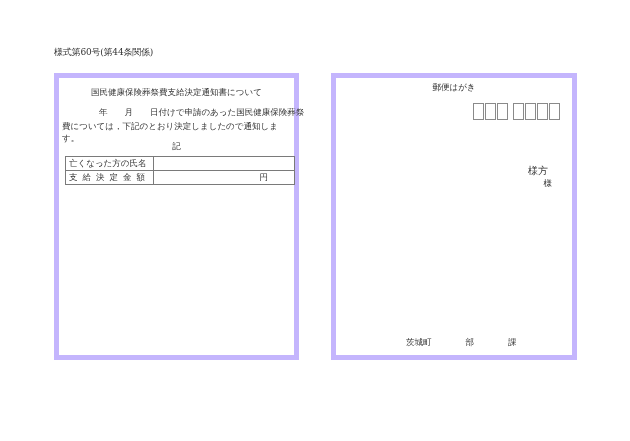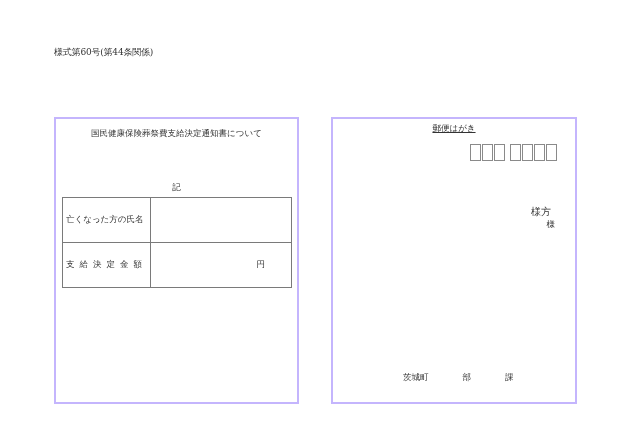--- a/index.html
+++ b/index.html
@@ -2,50 +2,52 @@
 <html><head>
 <meta charset="utf-8">
 <style>
   html, body { margin:0; padding:0; }
   body {
     width:630px; height:441px; background:#ffffff; position:relative; overflow:hidden;
     font-family: "DejaVu Serif", "Liberation Serif", serif; color:#333;
   }
   .abs { position:absolute; }
   .form-label { left:54px; top:46px; font-size:9px; letter-spacing:-0.2px; }
-  .panel { border:2px solid #c4b5fd; box-sizing:border-box;margin-top:44px; }
+  .panel { border:5px solid #c4b5fd; box-sizing:border-box; }
   #left-panel { left:54px; top:73px; width:245px; height:287px; }
   #right-panel { left:331px; top:73px; width:246px; height:287px; }
   .doc-title { left:0; width:100%; top:9px; text-align:center; font-size:8.5px; }
   .body-line1 { left:40px; top:29px; font-size:8.5px; white-space:pre; }
   .body-line2 { left:3px; top:43px; font-size:8.5px; }
   .ki { left:0; width:100%; top:63px; text-align:center; font-size:8.5px; }
   table.detail {
     position:absolute; left:6px; top:78px; width:230px; border-collapse:collapse; font-size:8.5px;
   }
-  table.detail td { border:1px solid #7a7a7a; height:14px; padding:16px 3px; box-sizing:border-box; }
+  table.detail td { border:1px solid #7a7a7a; height:14px; padding:0 3px; box-sizing:border-box; }
   table.detail td.lbl { width:83px; white-space:nowrap; }
   td.spread { letter-spacing:5px; }
   td.amt { text-align:right; padding-right:26px !important; }
   td.date { white-space:pre; padding-left:40px !important; }
-  .postcard-title { left:0; width:100%; top:4px; text-align:center; font-size:8.5px;text-decoration:underline; }
+  .postcard-title { left:0; width:100%; top:4px; text-align:center; font-size:8.5px; }
   .zip { left:137px; top:25px; display:flex; }
   .zip .box { width:11px; height:17px; border:1px solid #8a8a8a; box-sizing:border-box; margin-right:1px; }
   .zip .gap { width:4px; }
   .sama1 { right:24px; top:86px; font-size:10px; }
   .sama2 { right:20px; top:100px; font-size:8.5px; }
-  .sender { left:70px; top:253px; font-size:8.5px; white-space:pre; }
+  .sender { left:70px; top:259px; font-size:8.5px; white-space:pre; }
 </style>
 </head>
 <body>
 
 <div class="abs form-label">様式第60号(第44条関係)</div>
 
 <div class="abs panel" id="left-panel">
   <div class="abs doc-title">国民健康保険葬祭費支給決定通知書について</div>
+  <div class="abs body-line1">年　　月　　日付けで申請のあった国民健康保険葬祭</div>
+  <div class="abs body-line2">費については，下記のとおり決定しましたので通知します。</div>
   <div class="abs ki">記</div>
   <table class="detail">
     <tbody>
         <tr>
       <td class="lbl">亡くなった方の氏名</td>
       <td></td>
     </tr>
     <tr>
       <td class="lbl spread">支給決定金額</td>
       <td class="amt">円</td>

